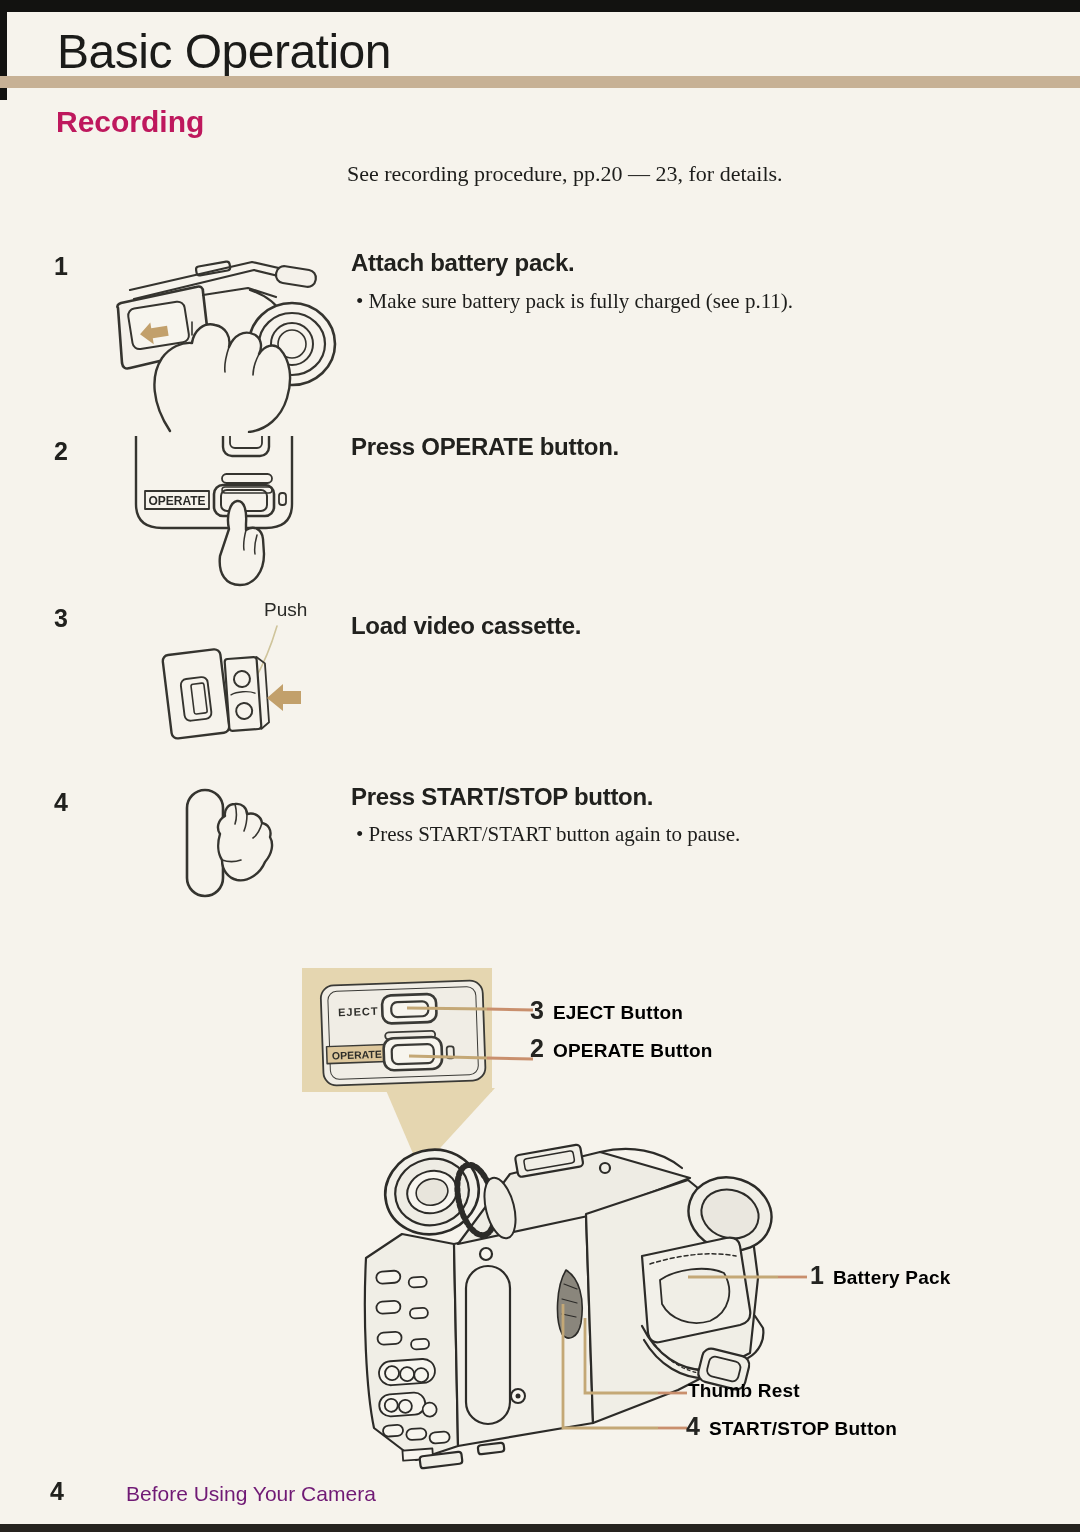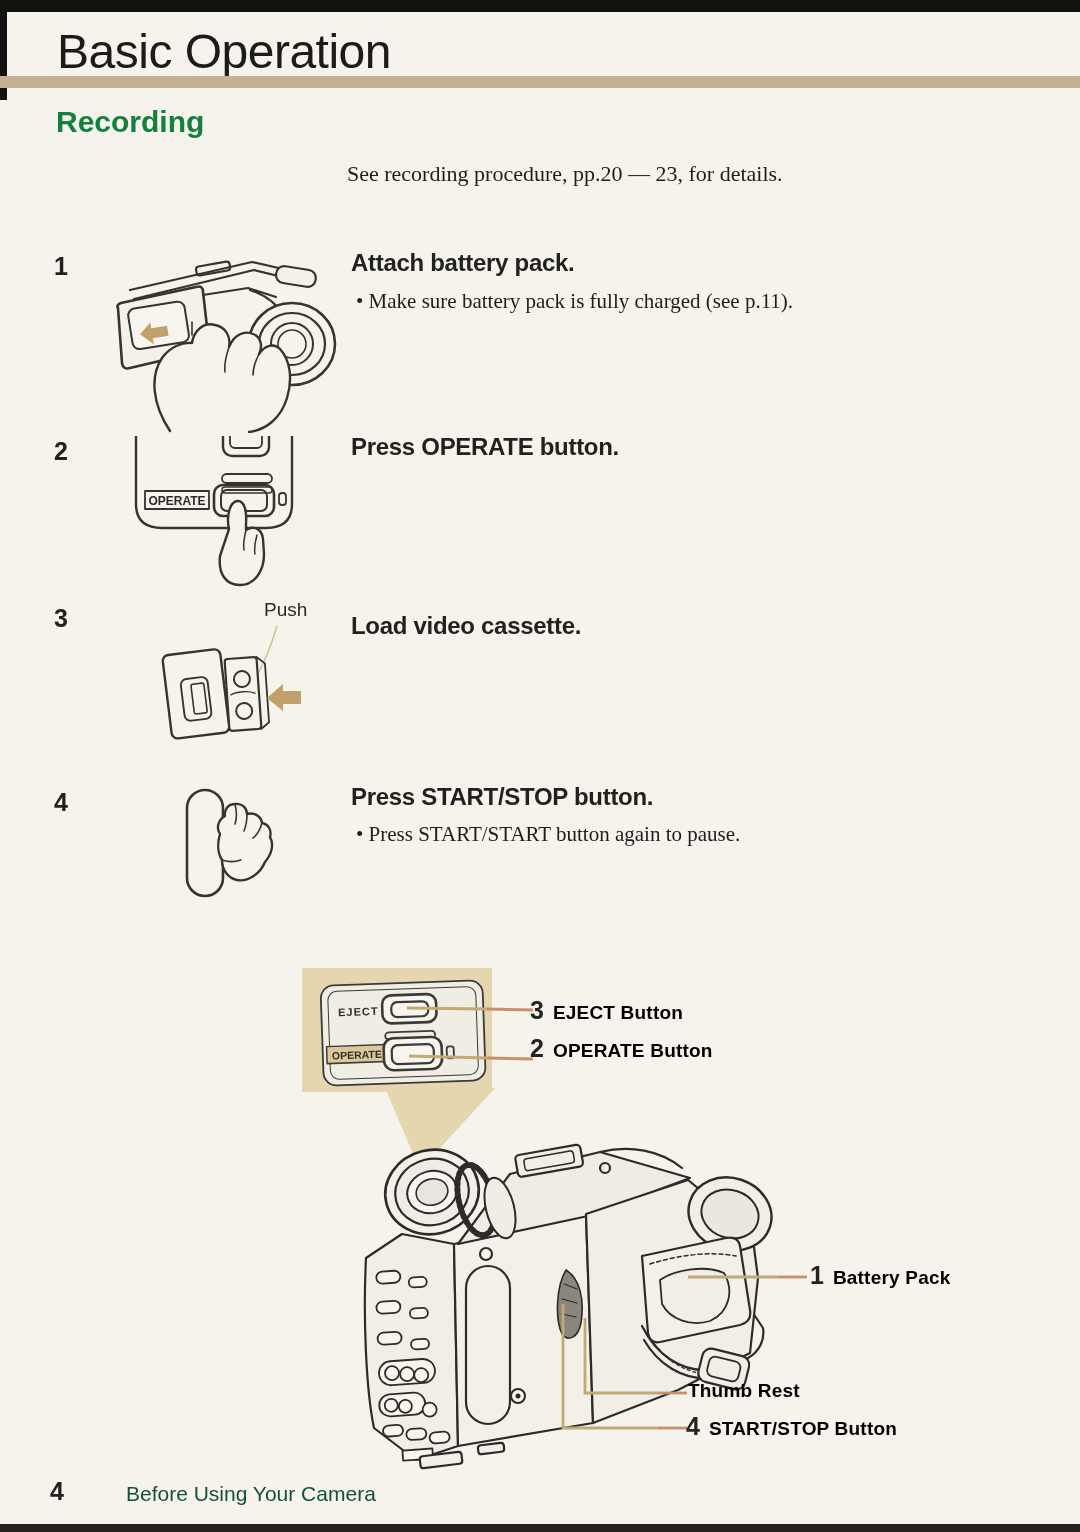--- a/index.html
+++ b/index.html
@@ -12,21 +12,21 @@
     overflow:hidden;
   }
   .abs { position:absolute; }
 
   .top-bar { left:0; top:0; width:1080px; height:12px; background:#121210; }
   .left-edge { left:0; top:0; width:7px; height:100px; background:#121210; }
   .bottom-bar { left:0; top:1524px; width:1080px; height:8px; background:#26231f; }
 
   .page-title { left:57px; top:24px; font-size:48px; font-weight:normal; letter-spacing:-0.5px; color:#1b1b19; }
   .tan-rule { left:0; top:76px; width:1080px; height:12px; background:#c7b195; }
-  .section-title { left:56px; top:105px; font-size:30px; font-weight:bold; color:#15803d; }
+  .section-title { left:56px; top:105px; font-size:30px; font-weight:bold; color:#be185d; }
   .note { left:347px; top:140px; font-family:"Liberation Serif", serif; font-size:22px; color:#1d1d1b;margin-top:21px; }
 
   .step-num { font-size:25px; font-weight:bold; color:#21211e; left:54px; }
   .sn1 { top:252px; } .sn2 { top:437px; } .sn3 { top:604px; } .sn4 { top:788px; }
 
   .step-head { left:351px; font-size:24px; font-weight:bold; letter-spacing:-0.3px; color:#21211e; }
   .sh1 { top:249px;text-align:right; } .sh2 { top:433px; } .sh3 { top:604px;margin-top:8px; } .sh4 { top:783px; }
 
   .step-bullet { left:356px; font-family:"Liberation Serif", serif; font-size:21px; color:#1d1d1b; width:560px; }
   .sb1 { top:289px; } .sb4 { top:822px; }
@@ -44,21 +44,21 @@
   .callout { position:absolute; z-index:3; display:flex; align-items:baseline; gap:9px; white-space:nowrap; }
   .callout .co-num { font-size:25px; font-weight:bold; color:#242421; }
   .callout .co-label { font-size:19px; font-weight:bold; letter-spacing:0.2px; color:#000000; }
   .co-eject { left:530px; top:996px; }
   .co-operate { left:530px; top:1034px; }
   .co-battery { left:810px; top:1261px; }
   .co-thumb { left:688px; top:1380px; }
   .co-startstop { left:686px; top:1412px; }
 
   .footer-num { left:50px; top:1477px; font-size:25px; font-weight:bold; color:#21211e; }
-  .footer-title { left:126px; top:1482px; font-size:21px; color:#14532d; }
+  .footer-title { left:126px; top:1482px; font-size:21px; color:#701a75; }
 
   svg text { font-family:"Liberation Sans", sans-serif; }
 </style>
 </head>
 <body>
 
 <div class="abs top-bar"></div>
 <div class="abs left-edge"></div>
 
 <div class="abs page-title">Basic Operation</div>

